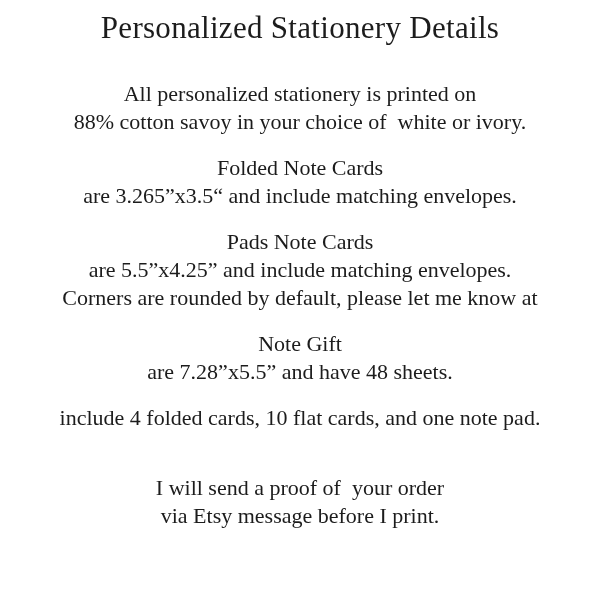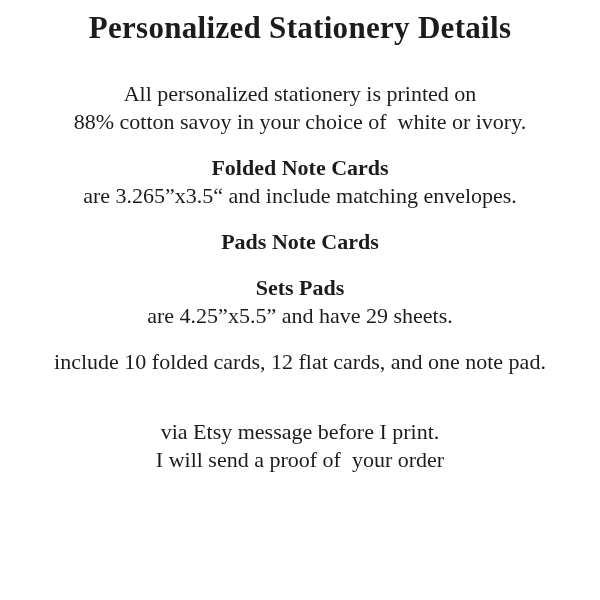--- a/index.html
+++ b/index.html
@@ -13,21 +13,21 @@
     background: #ffffff;
     color: #1c1c1c;
     font-family: "Liberation Serif", "DejaVu Serif", serif;
     text-align: center;
     overflow: hidden;
     box-sizing: border-box;
     padding-top: 8px;
   }
   .title {
     font-size: 31px;
-    font-weight: 700;
+    font-weight: 400;
     line-height: 40px;
     margin: 0;
     letter-spacing: 0.3px;
     white-space: pre-wrap;
   }
   .block {
     margin-top: 18px;
   }
   .block.intro {
     margin-top: 32px;
@@ -35,21 +35,21 @@
   .block.outro {
     margin-top: 42px;
   }
   .line, .heading {
     font-size: 22px;
     line-height: 28px;
     white-space: pre-wrap;
   }
   .heading {
     
-    font-weight: 700;
+    font-weight: 400;
   }
 </style>
 </head>
 <body>
 
 <div class="page">
 
   <h1 class="title">Personalized Stationery Details</h1>
 
   <div class="block intro">
@@ -57,29 +57,31 @@
     <div class="line">88% cotton savoy in your choice of  white or ivory.</div>
   </div>
 
   <div class="block">
     <div class="heading">Folded Note Cards</div>
     <div class="line">are 3.265”x3.5“ and include matching envelopes.</div>
   </div>
 
   <div class="block">
     <div class="heading">Pads Note Cards</div>
+    <div class="line">are 5.5”x4.25” and include matching envelopes.</div>
+    <div class="line">Corners are rounded by default, please let me know at</div>
   </div>
 
   <div class="block">
-    <div class="heading">Sets Pads</div>
-    <div class="line">are 4.25”x5.5” and have 29 sheets.</div>
+    <div class="heading">Note Gift</div>
+    <div class="line">are 7.28”x5.5” and have 48 sheets.</div>
   </div>
 
   <div class="block">
-    <div class="line">include 10 folded cards, 12 flat cards, and one note pad.</div>
+    <div class="line">include 4 folded cards, 10 flat cards, and one note pad.</div>
   </div>
 
   <div class="block outro">
+    <div class="line">I will send a proof of  your order</div>
     <div class="line">via Etsy message before I print.</div>
-    <div class="line">I will send a proof of  your order</div>
   </div>
 
 </div>
 
 </body></html>

